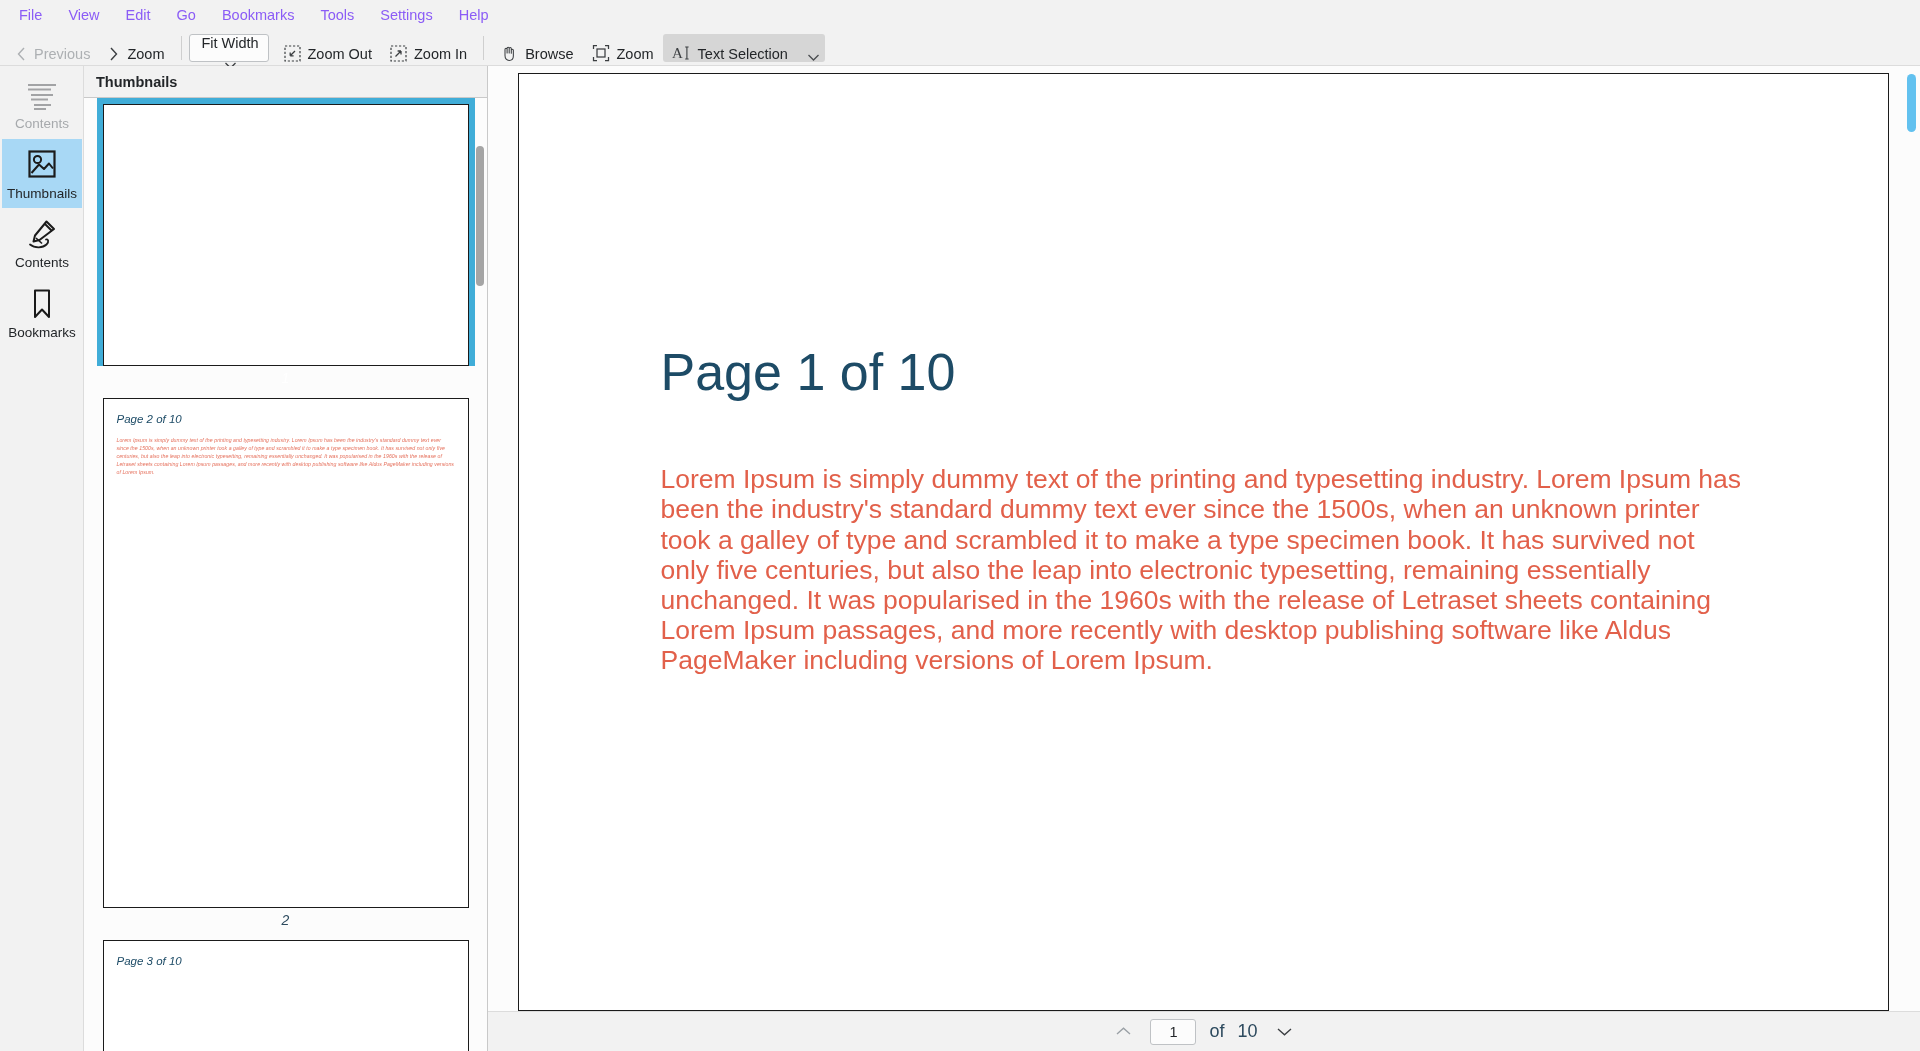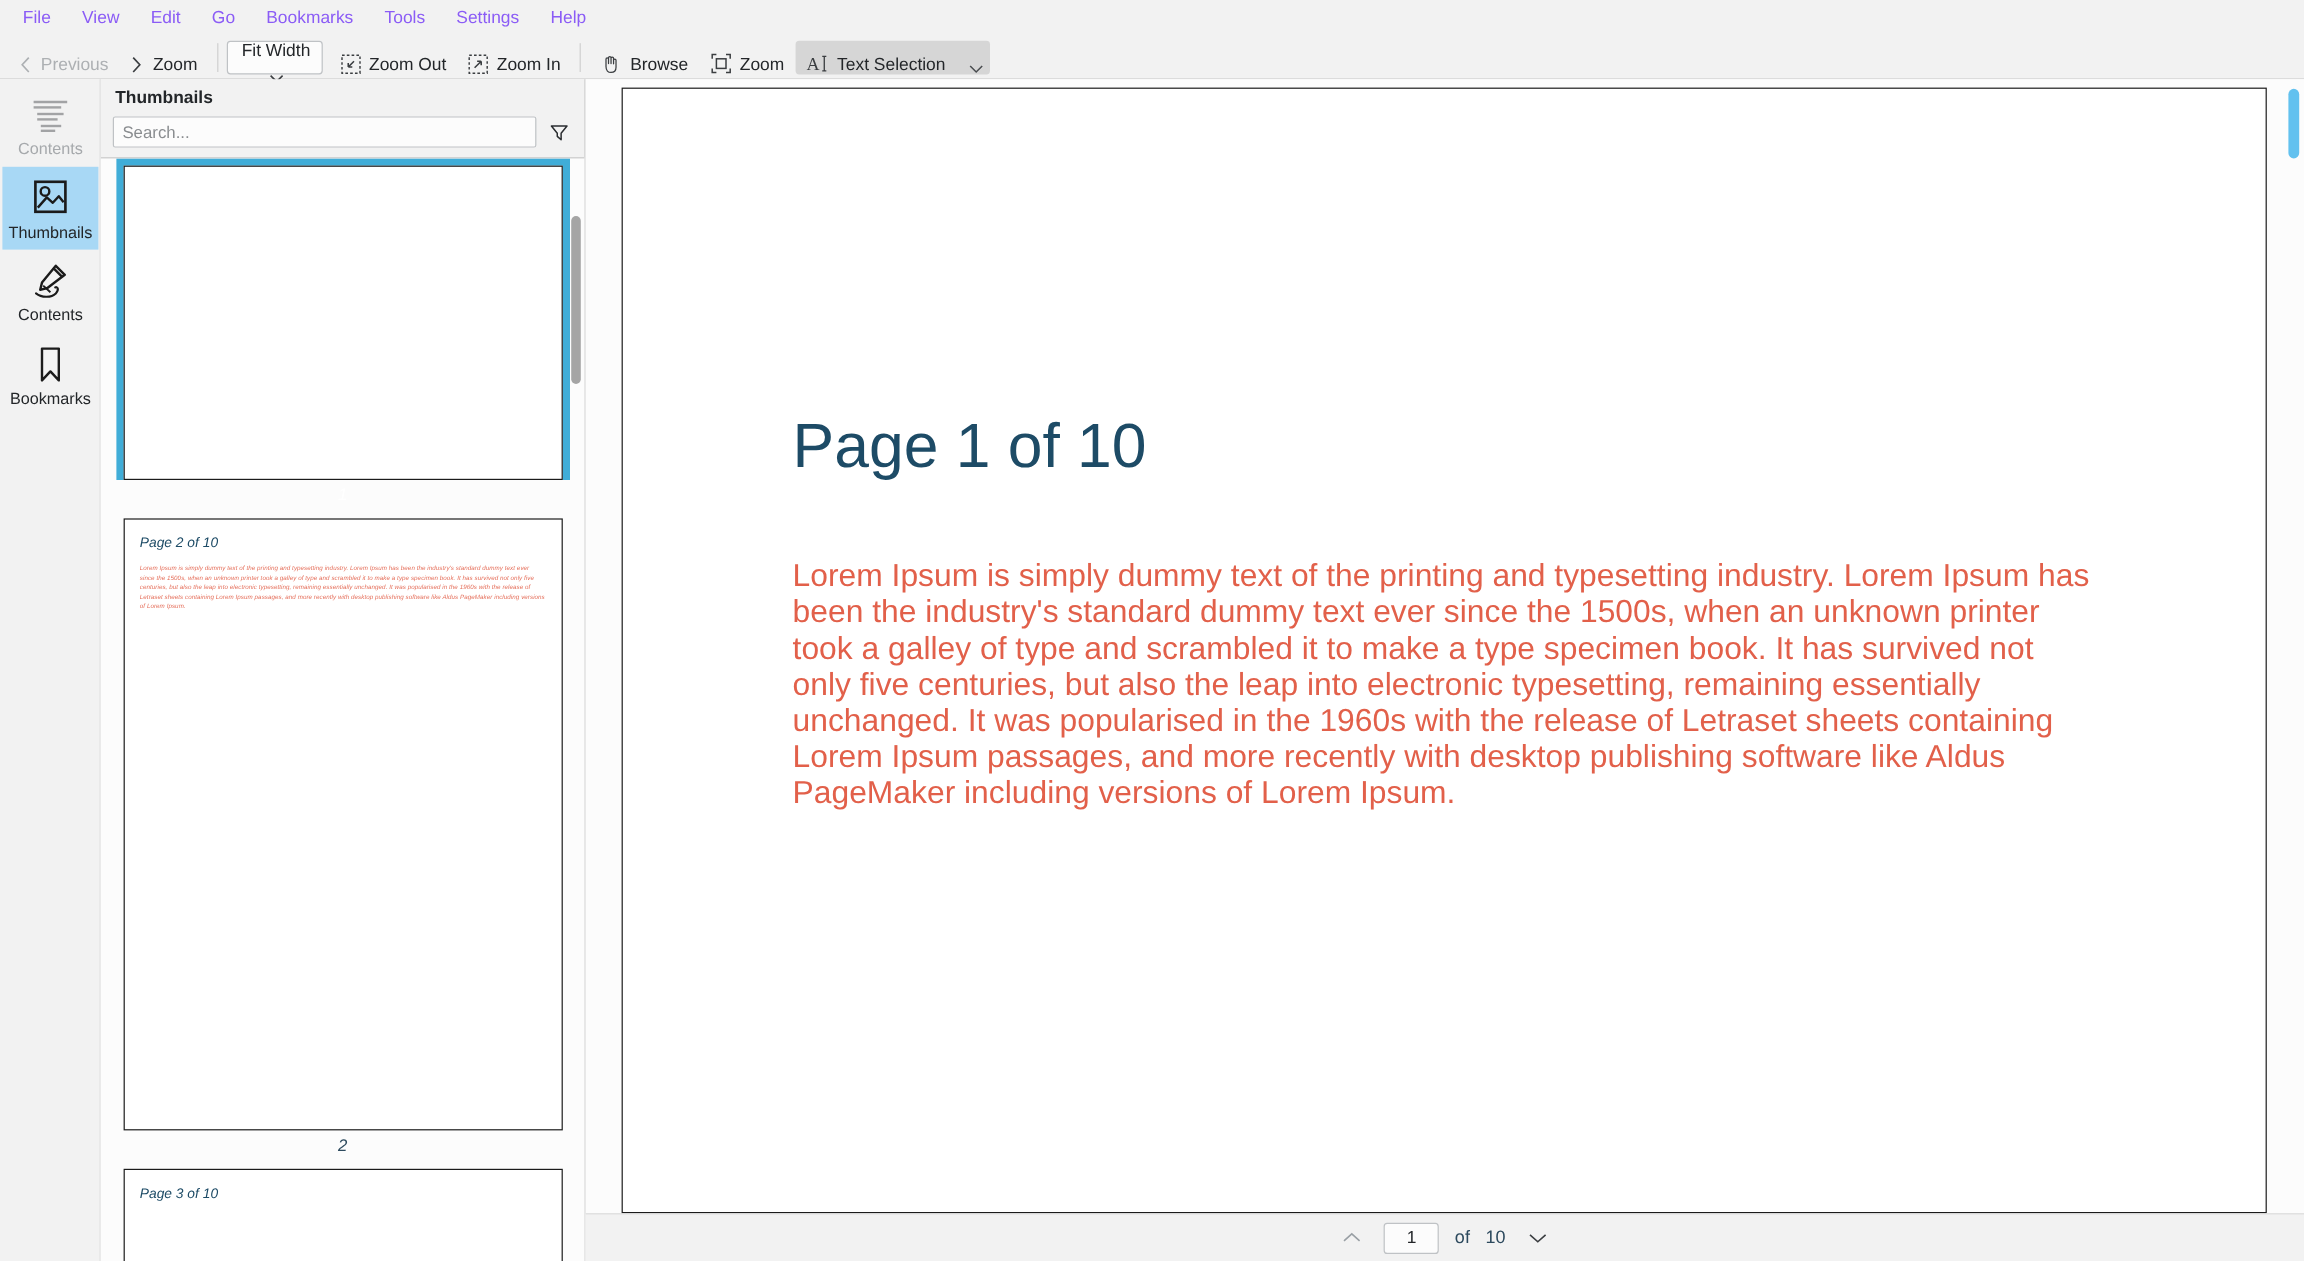--- a/index.html
+++ b/index.html
@@ -284,21 +284,21 @@
     width: 46px; height: 26px;
     background: #fcfcfc;
     border: 1px solid #bfc2c5;
     border-radius: 3px;
     text-align: center;
     font-size: 14.5px;
     color: #232629;
     font-family: "Liberation Sans", sans-serif;
   }
   .status-txt {
-    font-size: 15px;
+    font-size: 18px;
     color: #2d4a5e;
   }
 </style>
 </head>
 <body>
 
 <div class="menubar">
   <div class="menu-item">File</div>
   <div class="menu-item">View</div>
   <div class="menu-item">Edit</div>
@@ -454,30 +454,20 @@
         <svg width="34" height="32" viewBox="0 0 34 32">
           <path d="M10 2.5 L24 2.5 L24 29 L17 21.5 L10 29 Z" fill="none" stroke="#1b1b1b" stroke-width="2" stroke-linejoin="round"></path>
         </svg>
       </span>
       <span class="rail-label">Bookmarks</span>
     </div>
   </div>
 
   <div class="thumbpanel">
     <div class="thumb-title">Thumbnails</div>
-    <div class="thumb-searchrow">
-      <input class="search-input" type="text" placeholder="Search..." style="">
-      <div class="filter-btn">
-        <span class="icon">
-          <svg width="18" height="18" viewBox="0 0 18 18">
-            <path d="M2.5 4 L15.5 4 L10.6 10 L10.6 15.5 L7.4 12.6 L7.4 10 Z" fill="none" stroke="#2a2d30" stroke-width="1.25" stroke-linejoin="round"></path>
-          </svg>
-        </span>
-      </div>
-    </div>
 
     <div class="thumb-scrollarea">
       <div class="thumb-list">
 
         <div class="thumb-cell selected" style="width:378px;">
           <div class="thumb-wrap">
             <div class="thumb-page" style="height:262px;">
               <div class="thumb-content">
                 <div class="thumb-h"></div>
                 <div class="thumb-p"></div>

